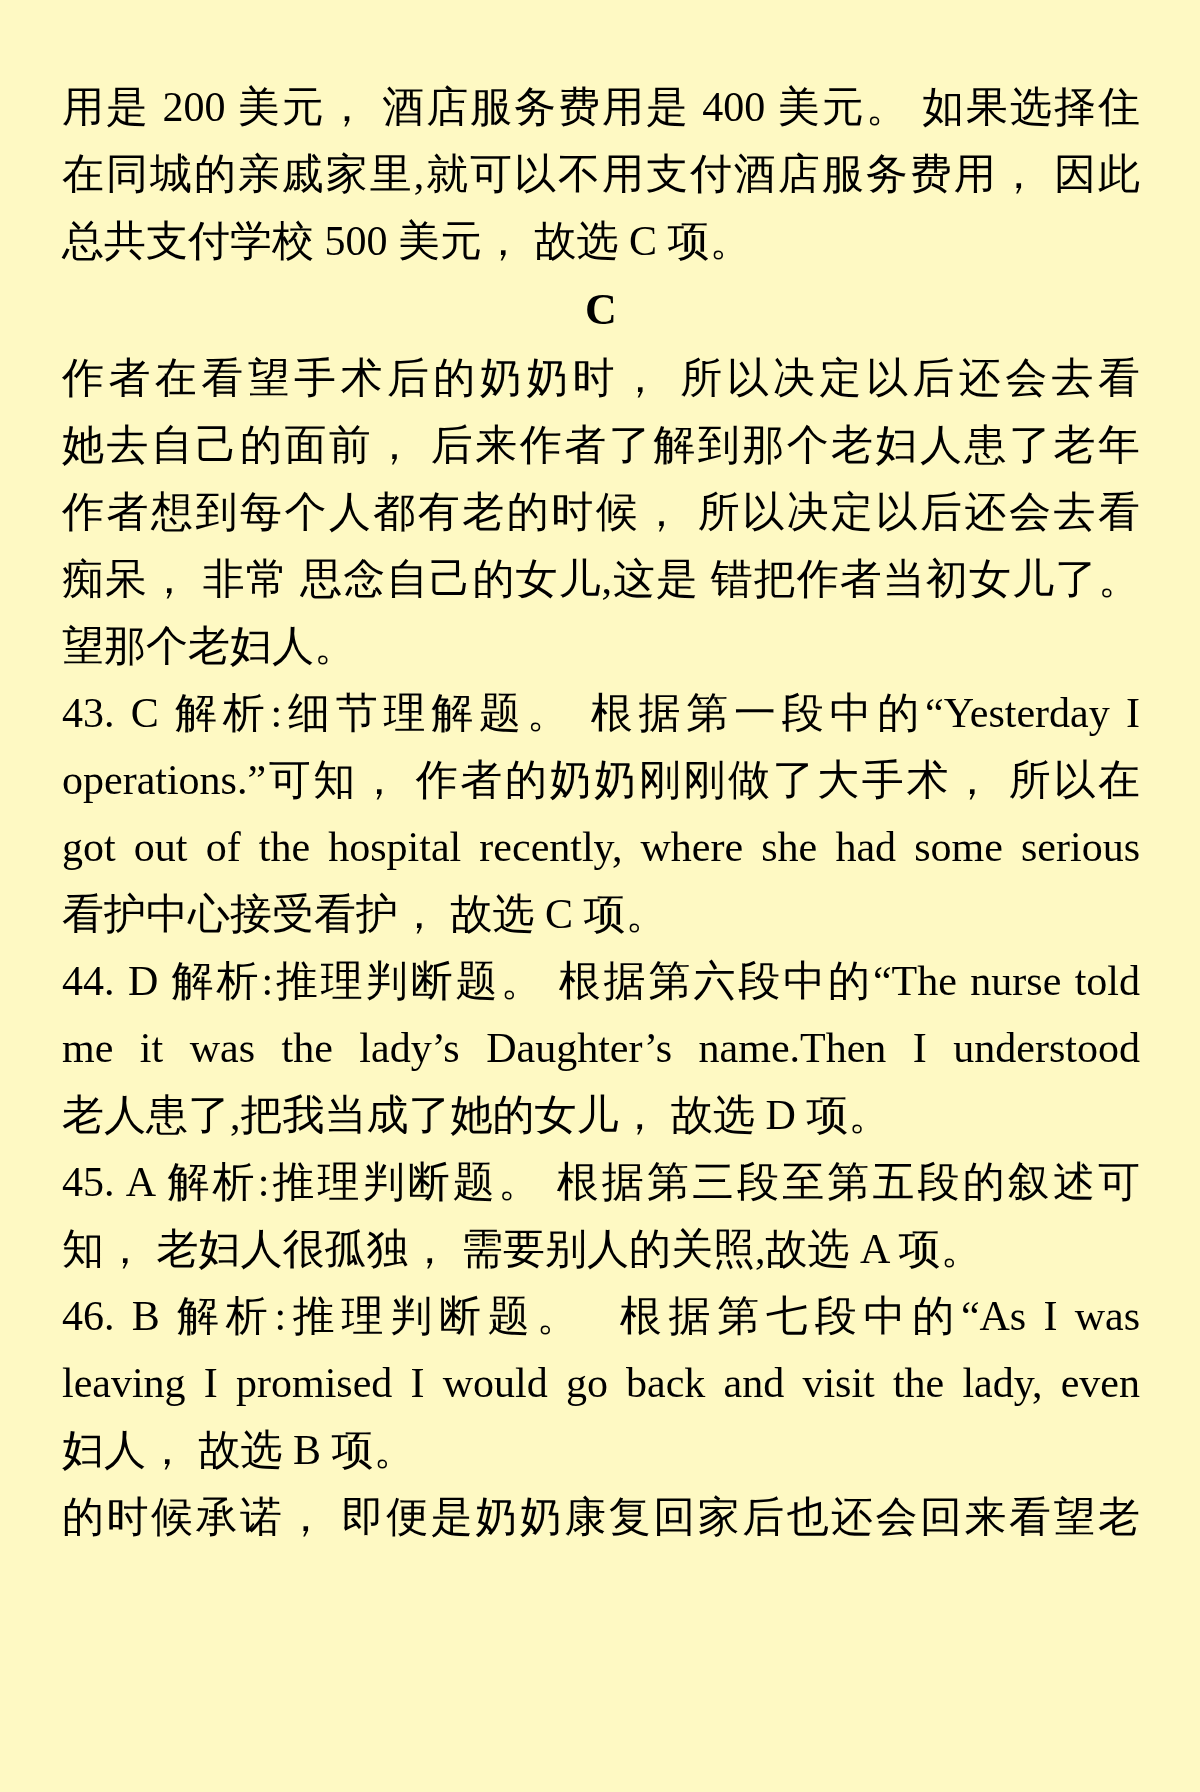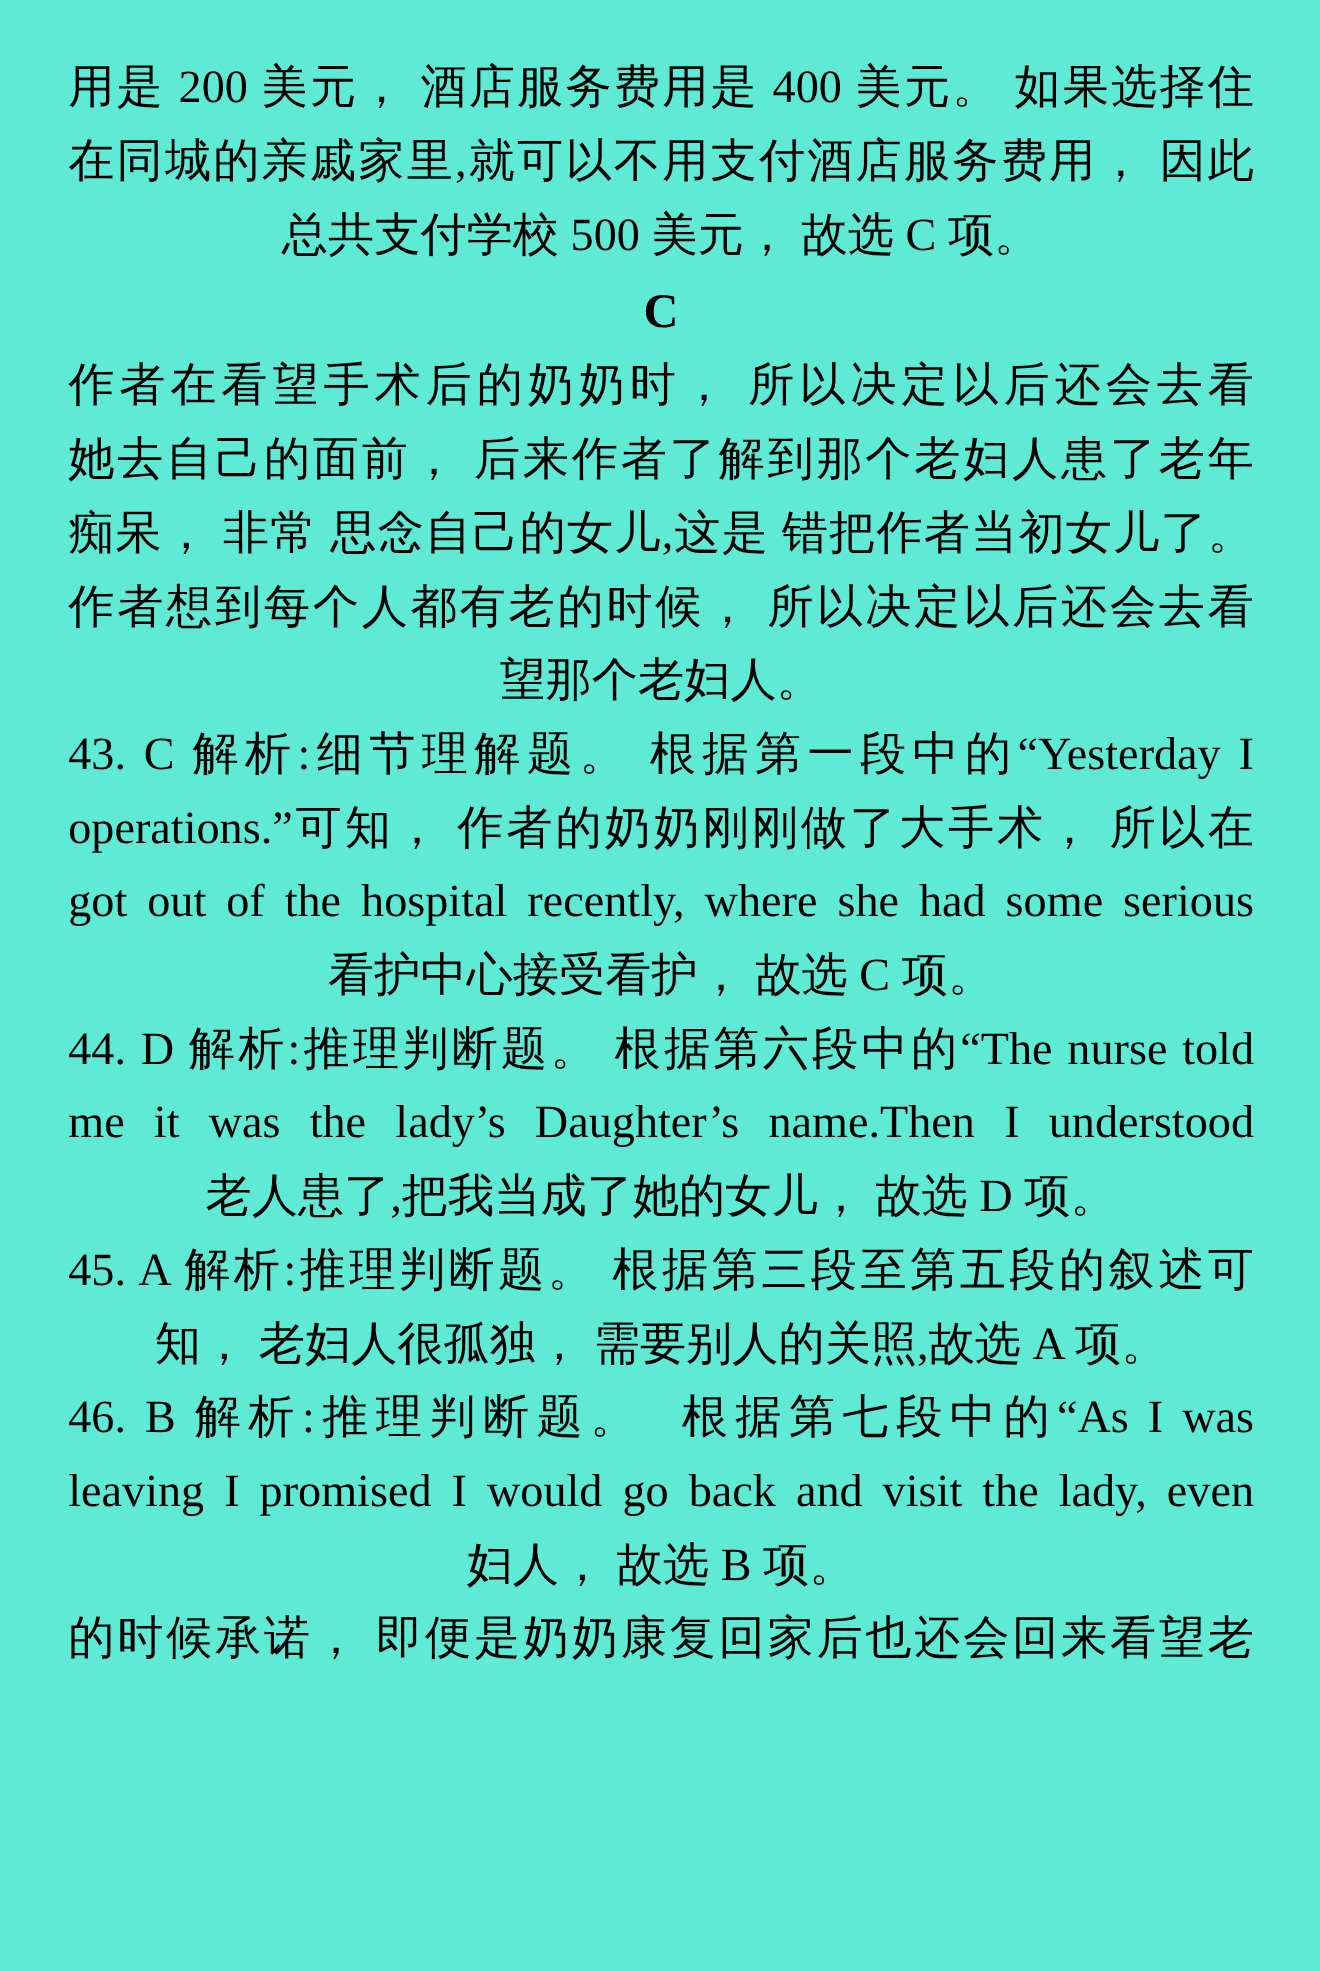--- a/index.html
+++ b/index.html
@@ -10,38 +10,38 @@
     width: 1200px;
     height: 1792px;
     background: #ffffff;
     color: #000000;
     font-family: "Liberation Serif", "DejaVu Serif", serif;
   }
   .page {
     box-sizing: border-box;
     width: 1200px;
     height: 1792px;
-    padding: 47px 60px 0 62px;
+    padding: 74px 60px 0 62px;
     overflow: hidden;
-    background: #5eead4;
+    background: #fef9c3;
   }
   .para {
     margin: 0;
   }
   .line {
     font-size: 42px;
     line-height: 67px;
     color: #000000;
   }
   .line.j {
     text-align: justify;
     text-align-last: justify;
   }
   .line.lastline {
-    text-align: center;
+    text-align: left;
   }
   .line.center {
     text-align: center;
     font-weight: bold;
     font-size: 44px;
     line-height: 70px;
   }
 </style>
 </head>
 <body>
@@ -52,22 +52,22 @@
         <div class="line j">用是 200 美元， 酒店服务费用是 400 美元。 如果选择住</div>
         <div class="line j">在同城的亲戚家里,就可以不用支付酒店服务费用， 因此</div>
         <div class="line lastline">总共支付学校 500 美元， 故选 C 项。</div>
       </div>
       <div class="para">
         <div class="line center">C</div>
       </div>
       <div class="para">
         <div class="line j">作者在看望手术后的奶奶时， 所以决定以后还会去看</div>
         <div class="line j">她去自己的面前， 后来作者了解到那个老妇人患了老年</div>
+        <div class="line j">作者想到每个人都有老的时候， 所以决定以后还会去看</div>
         <div class="line j">痴呆， 非常 思念自己的女儿,这是 错把作者当初女儿了。</div>
-        <div class="line j">作者想到每个人都有老的时候， 所以决定以后还会去看</div>
         <div class="line lastline">望那个老妇人。</div>
       </div>
       <div class="para">
         <div class="line j">43. C 解析:细节理解题。 根据第一段中的“Yesterday I</div>
         <div class="line j">operations.”可知， 作者的奶奶刚刚做了大手术， 所以在</div>
         <div class="line j">got out of the hospital recently, where she had some serious</div>
         <div class="line lastline">看护中心接受看护， 故选 C 项。</div>
       </div>
       <div class="para">
         <div class="line j">44. D 解析:推理判断题。 根据第六段中的“The nurse told</div>

